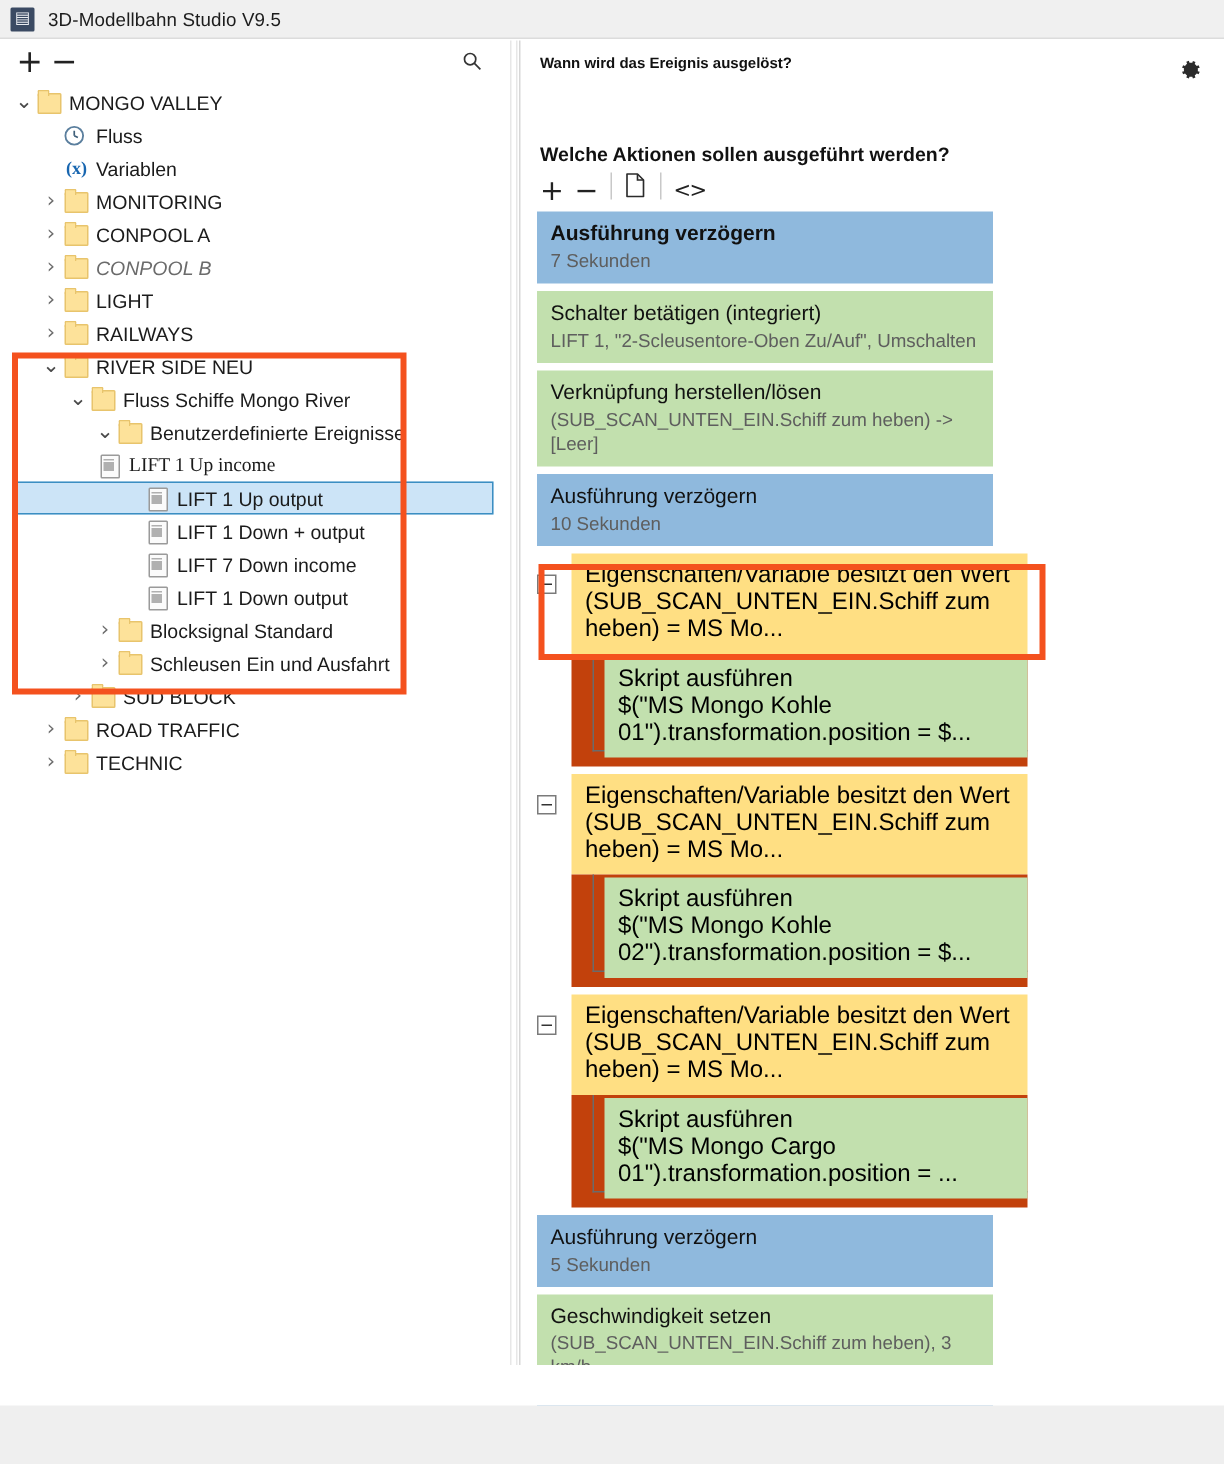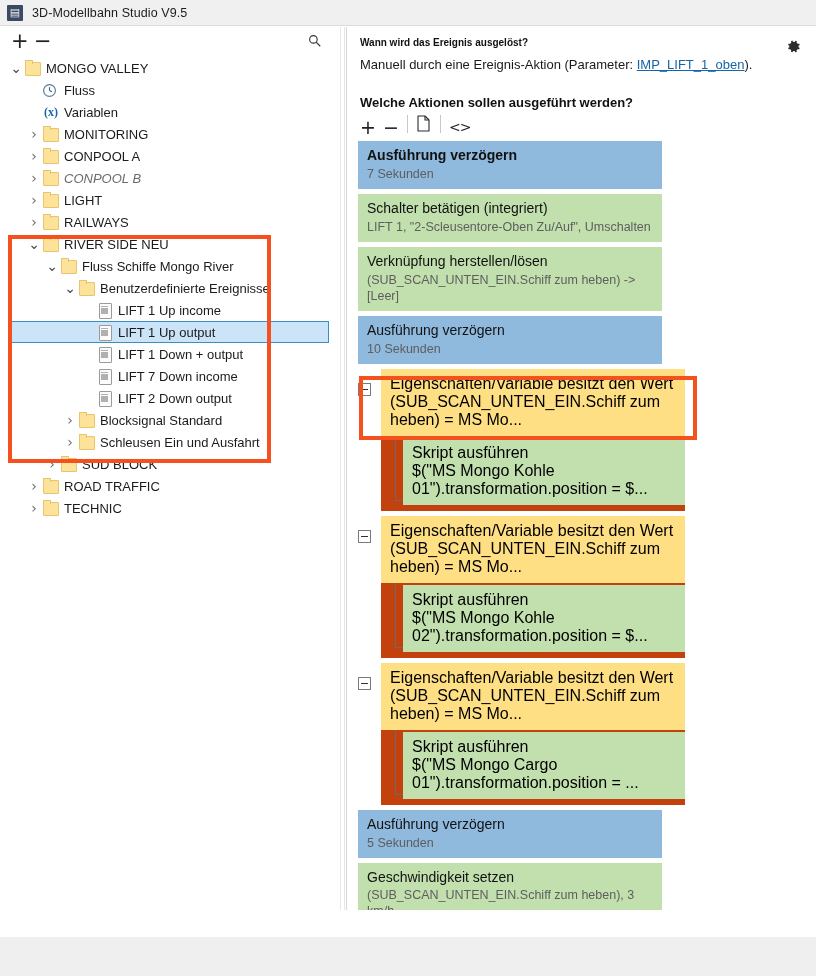--- a/index.html
+++ b/index.html
@@ -302,21 +302,21 @@
         </div>
       </div>
       <div class="tree-row">
         <div class="row-inner" style="padding-left: 62px;">
           <span class="chev open" style="font-size: 14px; line-height: 8px;">⌄</span>
           <span class="ico folder-ico"></span>
           <span class="tree-label">Benutzerdefinierte Ereignisse</span>
         </div>
       </div>
       <div class="tree-row">
-        <div class="row-inner" style="padding-left: 80px;">
+        <div class="row-inner" style="padding-left: 48px; font-family: Liberation Serif, serif;">
           <span class="chev blank">&nbsp;</span>
           <span class="ico doc-ico"></span>
           <span class="tree-label">LIFT 1  Up income</span>
         </div>
       </div>
       <div class="tree-row selected-row">
         <div class="sel-bg"></div>
         <div class="row-inner" style="padding-left: 80px;">
           <span class="chev blank">&nbsp;</span>
           <span class="ico doc-ico"></span>
@@ -334,21 +334,21 @@
         <div class="row-inner" style="padding-left: 80px;">
           <span class="chev blank">&nbsp;</span>
           <span class="ico doc-ico"></span>
           <span class="tree-label">LIFT 7  Down income</span>
         </div>
       </div>
       <div class="tree-row">
         <div class="row-inner" style="padding-left: 80px;">
           <span class="chev blank">&nbsp;</span>
           <span class="ico doc-ico"></span>
-          <span class="tree-label">LIFT 2  Down output</span>
+          <span class="tree-label">LIFT 1  Down output</span>
         </div>
       </div>
       <div class="tree-row">
         <div class="row-inner" style="padding-left: 62px;">
           <span class="chev" style="font-size: 14px;">›</span>
           <span class="ico folder-ico"></span>
           <span class="tree-label">Blocksignal Standard</span>
         </div>
       </div>
       <div class="tree-row">
@@ -389,23 +389,20 @@
 <div id="right-panel">
 
   <div id="gear-btn">
     <svg viewBox="0 0 20 20" width="17" height="17">
       <path fill="#2b2b2b" d="M10 6.4a3.6 3.6 0 1 0 0 7.2 3.6 3.6 0 0 0 0-7.2zm0 5.6a2 2 0 1 1 0-4 2 2 0 0 1 0 4z"></path>
       <path fill="#2b2b2b" d="M17.4 11.6l-1.5-.5a6 6 0 0 0 0-2.2l1.5-.5-.8-2-1.5.6a6 6 0 0 0-1.6-1.6l.6-1.5-2-.8-.5 1.5a6 6 0 0 0-2.2 0L8.9 3l-2 .8.6 1.5A6 6 0 0 0 5.9 7L4.4 6.4l-.8 2 1.5.5a6 6 0 0 0 0 2.2l-1.5.5.8 2 1.5-.6a6 6 0 0 0 1.6 1.6l-.6 1.5 2 .8.5-1.5a6 6 0 0 0 2.2 0l.5 1.5 2-.8-.6-1.5a6 6 0 0 0 1.6-1.6l1.5.6.8-2z"></path>
     </svg>
   </div>
 
   <div id="q-head">Wann wird das Ereignis ausgelöst?</div>
-  <div id="q-sub">
-    <span>Manuell durch eine Ereignis-Aktion (Parameter: </span><a href="#">IMP_LIFT_1_oben</a><span>).</span>
-  </div>
 
   <div id="a-head">Welche Aktionen sollen ausgeführt werden?</div>
 
   <div id="a-toolbar">
     <div class="at" id="at-plus">+</div>
     <div class="at" id="at-minus">−</div>
     <div class="at" id="at-sep1"></div>
     <div class="at" id="at-copy">
       <svg viewBox="0 0 14 17" width="14" height="17">
         <path d="M1 1h7l4 4v11H1z" fill="#fff" stroke="#2b2b2b" stroke-width="1.1" stroke-linejoin="round"></path>

